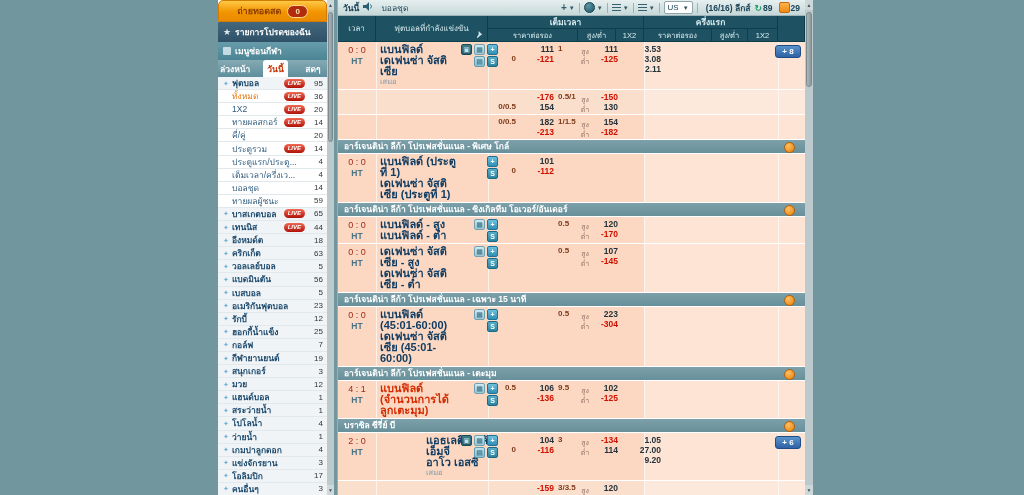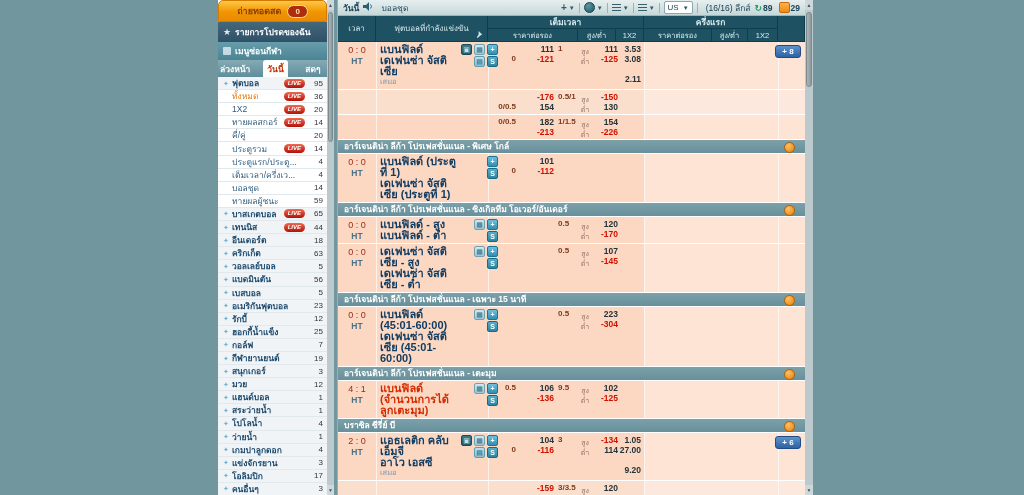--- a/index.html
+++ b/index.html
@@ -45,21 +45,21 @@
   .tb-day{font-weight:bold}
   .tb-type{margin-left:8px}
   .tb-spacer{flex:1}
   .sep{width:1px;height:10px;background:#9db2b7;margin:0 4px}
   .tb-ic{display:flex;align-items:center;gap:2px;cursor:pointer}
   .plus-g{font-size:10px;font-weight:bold;color:#2f5f6e;line-height:10px}
   .clock-g{width:9px;height:9px;border-radius:50%;background:radial-gradient(circle at 35% 30%,#5d98a8,#1f5564);border:1px solid #15414e}
   .hamb{width:9px;height:7px;background:repeating-linear-gradient(#35606f 0 1px,transparent 1px 3px)}
   .arrow{font-size:6px;color:#33555f}
   .us-box{background:#fff;border:1px solid #8fa6ac;border-radius:2px;font-size:8px;padding:0 3px;display:flex;gap:4px;align-items:center;height:11px;cursor:pointer}
-  .leagues{font-weight:normal;margin:4px 4px;white-space:nowrap}
+  .leagues{font-weight:bold;margin:4px 4px;white-space:nowrap}
   .refresh-g{color:#1f9a63;font-weight:bold;font-size:9px}
   .tb-num{font-weight:bold;margin-left:1px}
   .doc-ic{width:9px;height:9px;background:linear-gradient(#ffb24d,#ef8a12);border:1px solid #c56a08;border-radius:2px;margin-left:6px}
 
   
   .thead{height:26px;background:#1e5262;position:relative;color:#d9ecf0}
   .th{position:absolute;font-size:8px;text-align:center;box-sizing:border-box;border-right:1px solid #0e3d4b;border-bottom:1px solid #0e3d4b;overflow:hidden;white-space:nowrap}
   .th.grp{font-weight:bold;font-size:8.5px}
   .pin-ic{position:absolute;right:3px;top:8px}
 
@@ -91,22 +91,22 @@
   .ic-cal{background:linear-gradient(#bcdfea,#8abfd0);border:1px solid #5f9cb0;color:#2f6a80}
   .ic-s{background:linear-gradient(#57aec7,#2a85a3);border:1px solid #1a6a86}
   .val{position:absolute;font-size:8.5px;font-weight:bold;white-space:nowrap;cursor:pointer}
   .v-dark{color:#24333b}
   .v-red{color:#d01000}
   .c-hdp{left:152px;width:26px;text-align:right;color:#7e3a1c;font-size:8px}
   .c-price{left:180px;width:36px;text-align:right}
   .c-line{left:220px;width:24px;text-align:left;color:#7e3a1c;font-size:8px}
   .c-oulab{left:240px;width:14px;text-align:center;font-size:7px;color:#95756a;font-weight:normal;cursor:default}
   .c-ou{left:248px;width:32px;text-align:right}
-  .c-x12{left:277px;width:26px;text-align:right}
-  .l1{top:2px}.l2{top:12px}.l3{top:32px}
+  .c-x12{left:277px;width:46px;text-align:right}
+  .l1{top:2px}.l2{top:12px}.l3{top:22px}
   .lab1{top:3.5px}.lab2{top:13.5px}
   .more-btn{position:absolute;right:4px;top:3px;width:26px;height:13px;background:linear-gradient(#5a93cc,#2e62a4);border:1px solid #1e4c86;border-radius:3px;color:#fff;font-size:8px;font-weight:bold;text-align:center;line-height:12px;box-sizing:border-box;cursor:pointer}
 </style>
 </head>
 <body>
 
 <div id="app">
 
   <div id="sidebar">
     <div class="live-btn">
@@ -180,21 +180,21 @@
           <div class="sb-count">65</div>
         </div>
         <div class="sb-item">
           <div class="diamond" style="display: inline;">✦</div>
           <div class="sb-label">เทนนิส</div>
           <div class="live-badge">LIVE</div>
           <div class="sb-count">44</div>
         </div>
         <div class="sb-item">
           <div class="diamond" style="display: inline;">✦</div>
-          <div class="sb-label">อีนเดอร์ต</div>
+          <div class="sb-label">อีงหมด์ต</div>
           <div class="sb-count">18</div>
         </div>
         <div class="sb-item">
           <div class="diamond" style="display: inline;">✦</div>
           <div class="sb-label">คริกเก็ต</div>
           <div class="sb-count">63</div>
         </div>
         <div class="sb-item">
           <div class="diamond" style="display: inline;">✦</div>
           <div class="sb-label">วอลเลย์บอล</div>
@@ -403,21 +403,21 @@
           <div class="val c-ou l2 v-dark">130</div>
         </div>
         <div class="match-row" style="min-height: 24px;">
           <div class="val c-hdp l1">0/0.5</div>
           <div class="val c-price l1 v-dark">182</div>
           <div class="val c-price l2 v-red">-213</div>
           <div class="val c-line l1">1/1.5</div>
           <div class="val c-oulab lab1">สูง</div>
           <div class="val c-oulab lab2">ต่ำ</div>
           <div class="val c-ou l1 v-dark">154</div>
-          <div class="val c-ou l2 v-red">-226</div>
+          <div class="val c-ou l2 v-red">-182</div>
         </div>
         <div class="sec-head">อาร์เจนติน่า ลีก้า โปรเฟสชั่นแนล - พิเศษ โกล์<div class="sec-dot"></div></div>
         <div class="match-row" style="min-height: 24px;">
           <div class="time">
             <div class="score">0 : 0</div>
             <div class="period">HT</div>
           </div>
           <div class="teams">
             <div class="tname">แบนฟิลด์ (ประตูที่ 1)</div>
             <div class="tname">เดเฟนซ่า จัสติเซีย (ประตูที่ 1)</div>
@@ -529,21 +529,21 @@
           <div class="val c-hdp l1">0.5</div>
           <div class="val c-price l1 v-dark">106</div>
           <div class="val c-price l2 v-red">-136</div>
           <div class="val c-line l1">9.5</div>
           <div class="val c-oulab lab1">สูง</div>
           <div class="val c-oulab lab2">ต่ำ</div>
           <div class="val c-ou l1 v-dark">102</div>
           <div class="val c-ou l2 v-red">-125</div>
         </div>
         <div class="sec-head">บราซิล ซีรี่ย์ บี<div class="sec-dot"></div></div>
-        <div class="match-row" style="min-height: 34px;">
+        <div class="match-row" style="min-height: 34px; padding-left: 46px;">
           <div class="time">
             <div class="score">2 : 0</div>
             <div class="period">HT</div>
           </div>
           <div class="teams">
             <div class="tname">แอธเลติก คลับ เอ็มจี</div>
             <div class="tname">อาโว เอสซี</div>
             <div class="draw">เสมอ</div>
           </div>
           <div class="icons">

